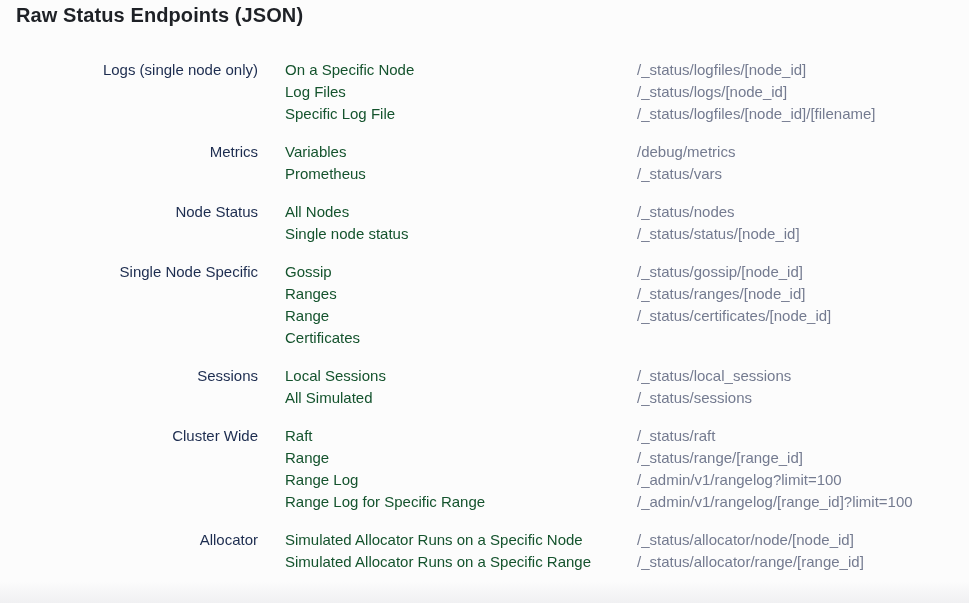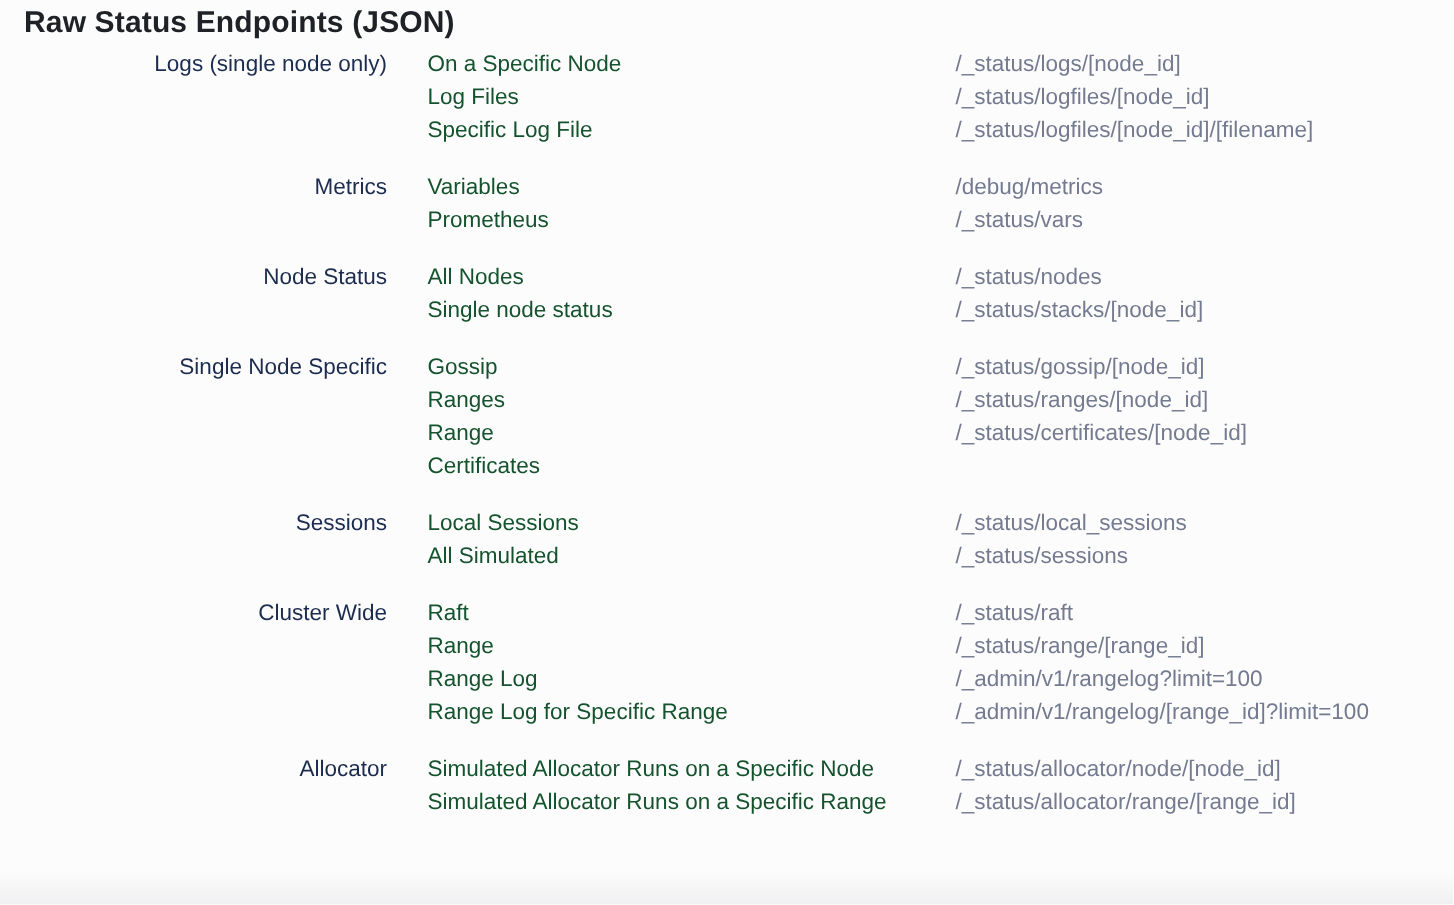--- a/index.html
+++ b/index.html
@@ -17,21 +17,21 @@
   }
   .page-title {
     margin: 0;
     padding: 4px 0 0 16px;
     font-size: 20px;
     font-weight: 700;
     color: #1e2126;
     letter-spacing: 0.1px;
   }
   .endpoints-table {
-    margin-top: 5px;
+    margin-top: 32px;
   }
   .section {
     display: grid;
     grid-template-columns: 258px 379px auto;
     margin-bottom: 16px;
     font-size: 15px;
     line-height: 22px;
   }
   .section-category {
     text-align: right;
@@ -66,22 +66,22 @@
   <h1 class="page-title">Raw Status Endpoints (JSON)</h1>
   <div class="endpoints-table" id="sections-container">
   <div class="section">
     <div class="section-category">Logs (single node only)</div>
     <div class="section-links">
           <a href="#">On a Specific Node</a>
           <a href="#">Log Files</a>
           <a href="#">Specific Log File</a>
         </div>
     <div class="section-paths">
+          <div class="path">/_status/logfiles/[node_id]</div>
           <div class="path">/_status/logs/[node_id]</div>
-          <div class="path">/_status/logfiles/[node_id]</div>
           <div class="path">/_status/logfiles/[node_id]/[filename]</div>
         </div>
   </div>
 
   <div class="section">
     <div class="section-category">Metrics</div>
     <div class="section-links">
           <a href="#">Variables</a>
           <a href="#">Prometheus</a>
         </div>
@@ -92,21 +92,21 @@
   </div>
 
   <div class="section">
     <div class="section-category">Node Status</div>
     <div class="section-links">
           <a href="#">All Nodes</a>
           <a href="#">Single node status</a>
         </div>
     <div class="section-paths">
           <div class="path">/_status/nodes</div>
-          <div class="path">/_status/stacks/[node_id]</div>
+          <div class="path">/_status/status/[node_id]</div>
         </div>
   </div>
 
   <div class="section">
     <div class="section-category">Single Node Specific</div>
     <div class="section-links">
           <a href="#">Gossip</a>
           <a href="#">Ranges</a>
           <a href="#">Range</a>
           <a href="#">Certificates</a>

